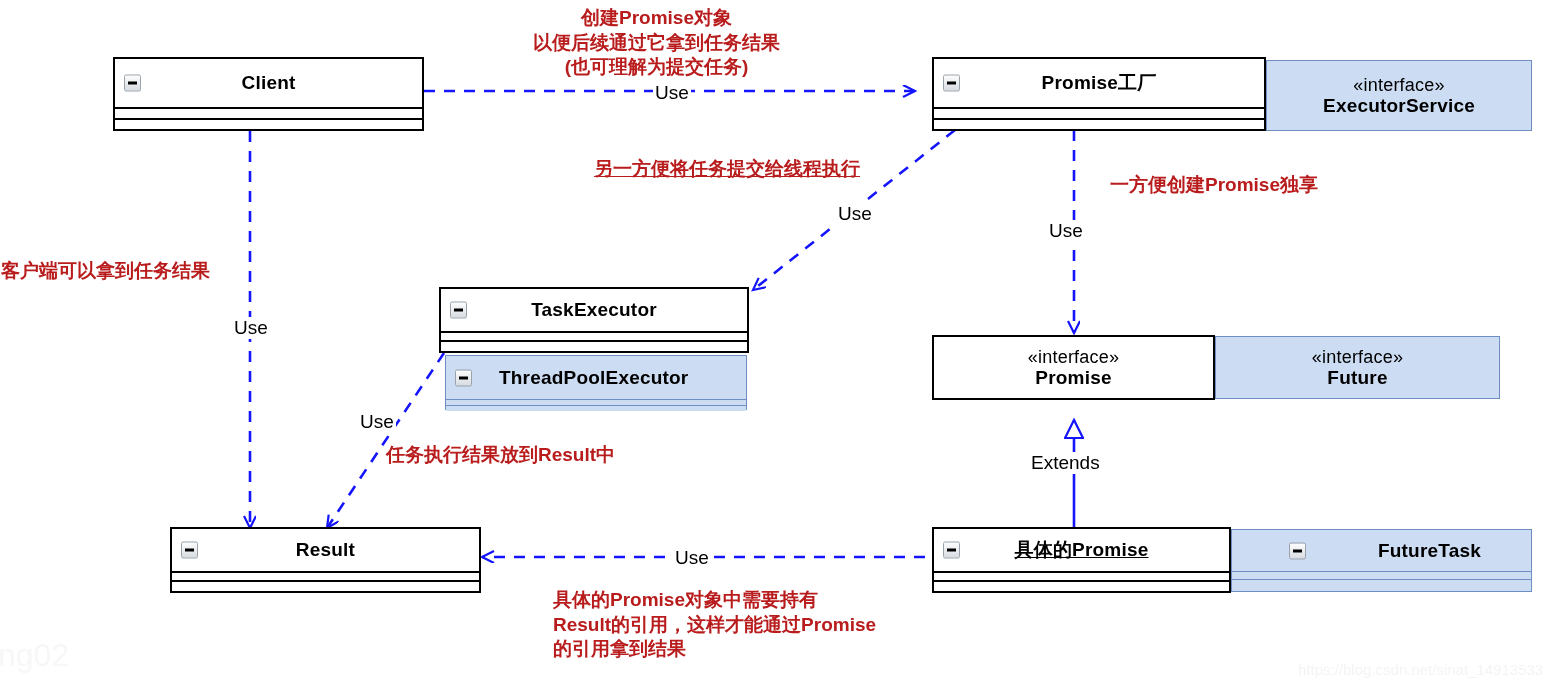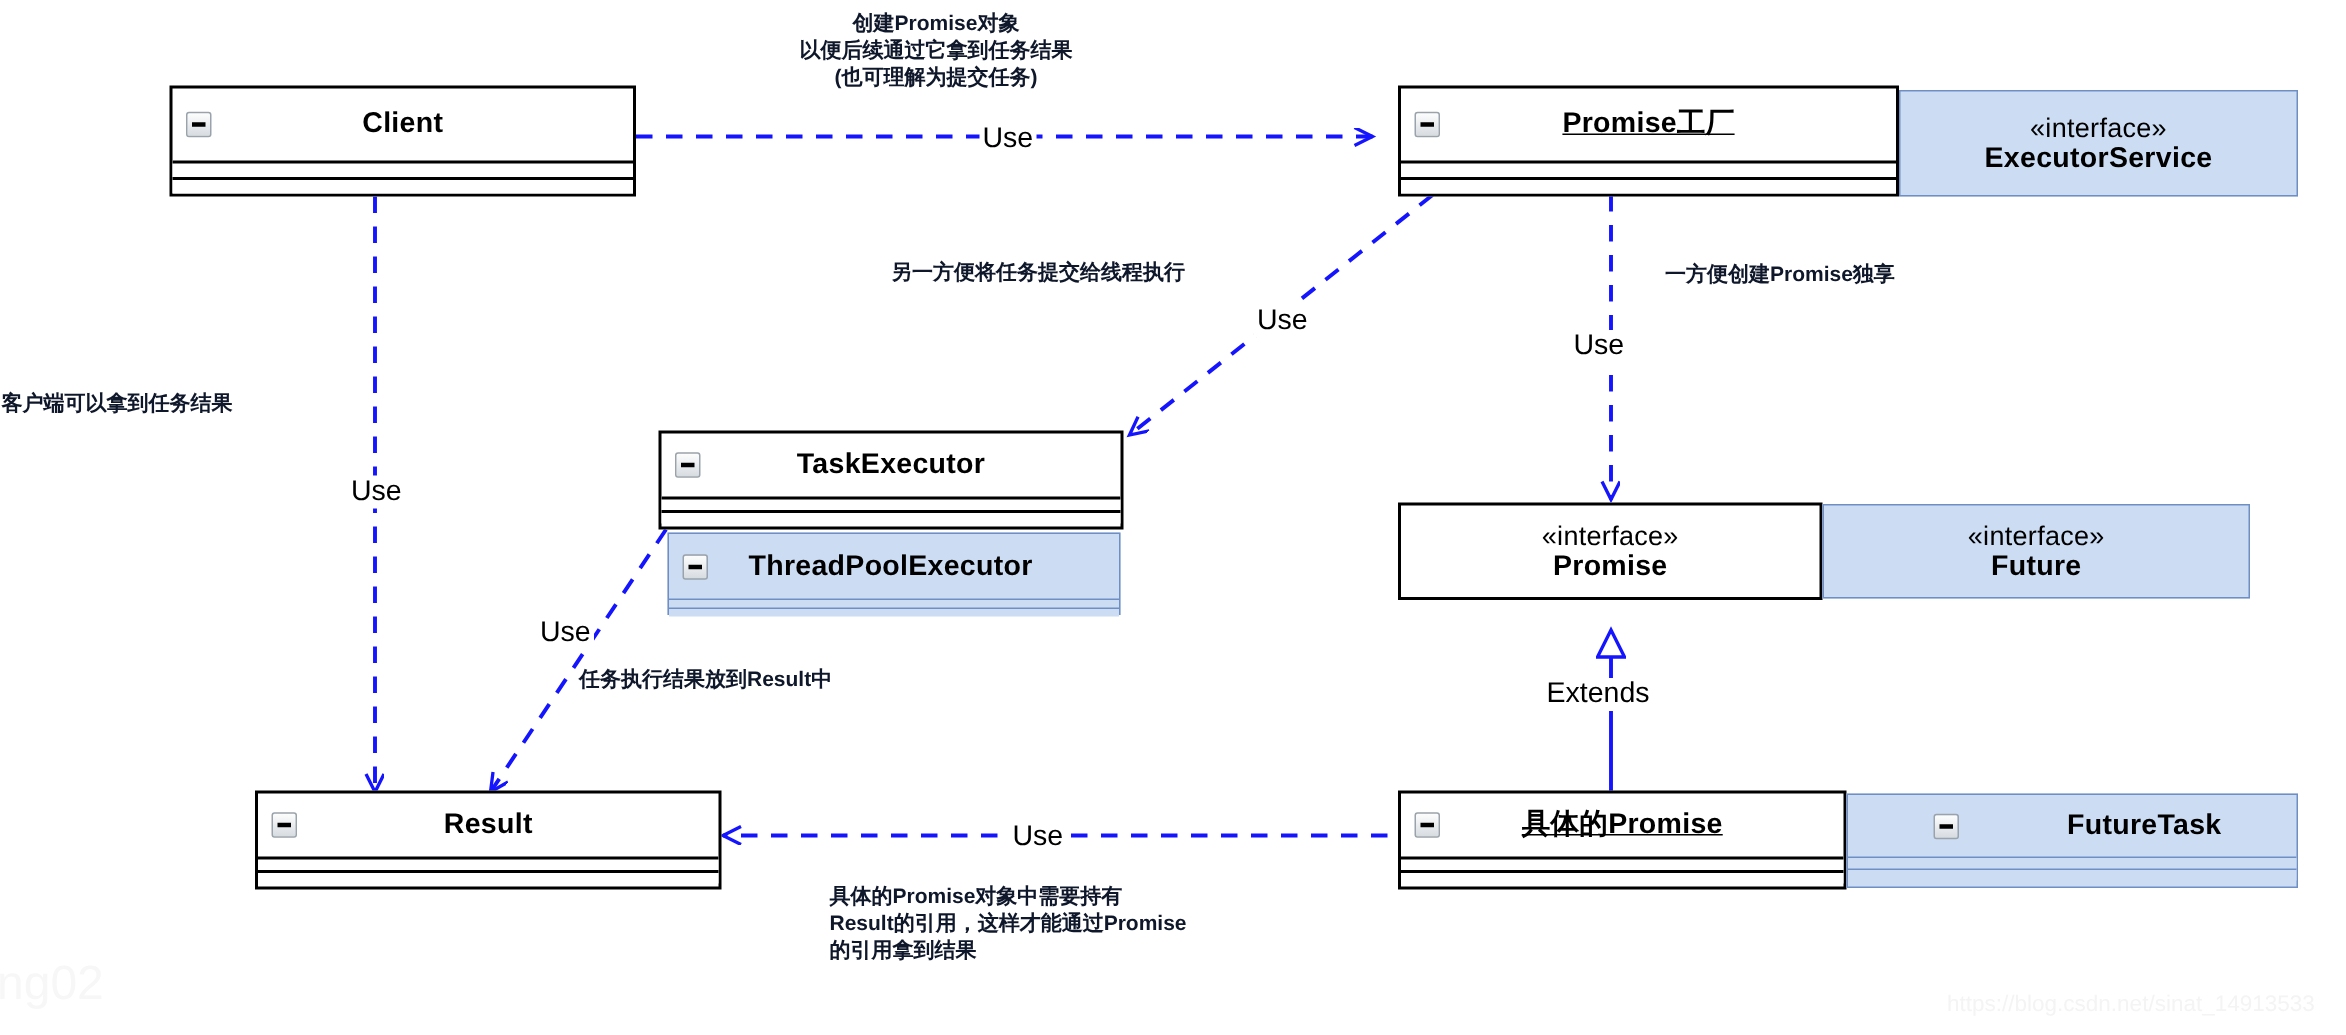--- a/index.html
+++ b/index.html
@@ -93,22 +93,22 @@
     right: 3px;
     top: 50%;
     margin-top: -1.5px;
     height: 3px;
     background: #000000;
   }
 
   
   .note {
     position: absolute;
-    color: #0f172a;
-    font-size: 14px;
+    color: #b91c1c;
+    font-size: 19px;
     font-weight: bold;
     line-height: 1.30;
     white-space: pre;
   }
   .note.center {
     text-align: center;
   }
   .edge-label {
     position: absolute;
     color: #000000;
@@ -183,21 +183,21 @@
   <div class="uml" style="left:113px; top:57px; width:311px; height:74px;">
     <div class="title" style="height:48px;">
       <span class="minus-icon"></span>
       <span class="tline">Client</span>
     </div>
     <div class="comp"></div>
     <div class="comp"></div>
   </div>
 
   <div class="uml" style="left:932px; top:57px; width:334px; height:74px;">
-    <div class="title" style="height:48px;text-decoration:underline;">
+    <div class="title" style="height:48px;">
       <span class="minus-icon"></span>
       <span class="tline">Promise工厂</span>
     </div>
     <div class="comp"></div>
     <div class="comp"></div>
   </div>
 
   <div class="uml blue" style="left:1266px; top:60px; width:266px; height:71px;">
     <div class="title" style="height:69px; flex-direction:column; justify-content:center;">
       <span class="stereo">«interface»</span>
@@ -275,21 +275,21 @@
   <div class="edge-label" style="left:358px; top:411px;">Use</div>
 
   <div class="edge-label" style="left:673px; top:547px;">Use</div>
 
   <div class="edge-label" style="left:1029px; top:452px;">Extends</div>
 
   <div class="note center" style="left:533px; top:6px;">创建Promise对象
 以便后续通过它拿到任务结果
 (也可理解为提交任务)</div>
 
-  <div class="note" style="left:594px; top:172px;">另一方便将任务提交给线程执行</div>
+  <div class="note" style="left:594px; top:157px;text-decoration:underline;">另一方便将任务提交给线程执行</div>
 
   <div class="note" style="left:1110px; top:173px;">一方便创建Promise独享</div>
 
   <div class="note" style="left:1px; top:259px;">客户端可以拿到任务结果</div>
 
   <div class="note" style="left:386px; top:443px;">任务执行结果放到Result中</div>
 
   <div class="note" style="left:553px; top:588px;">具体的Promise对象中需要持有
 Result的引用，这样才能通过Promise
 的引用拿到结果</div>

